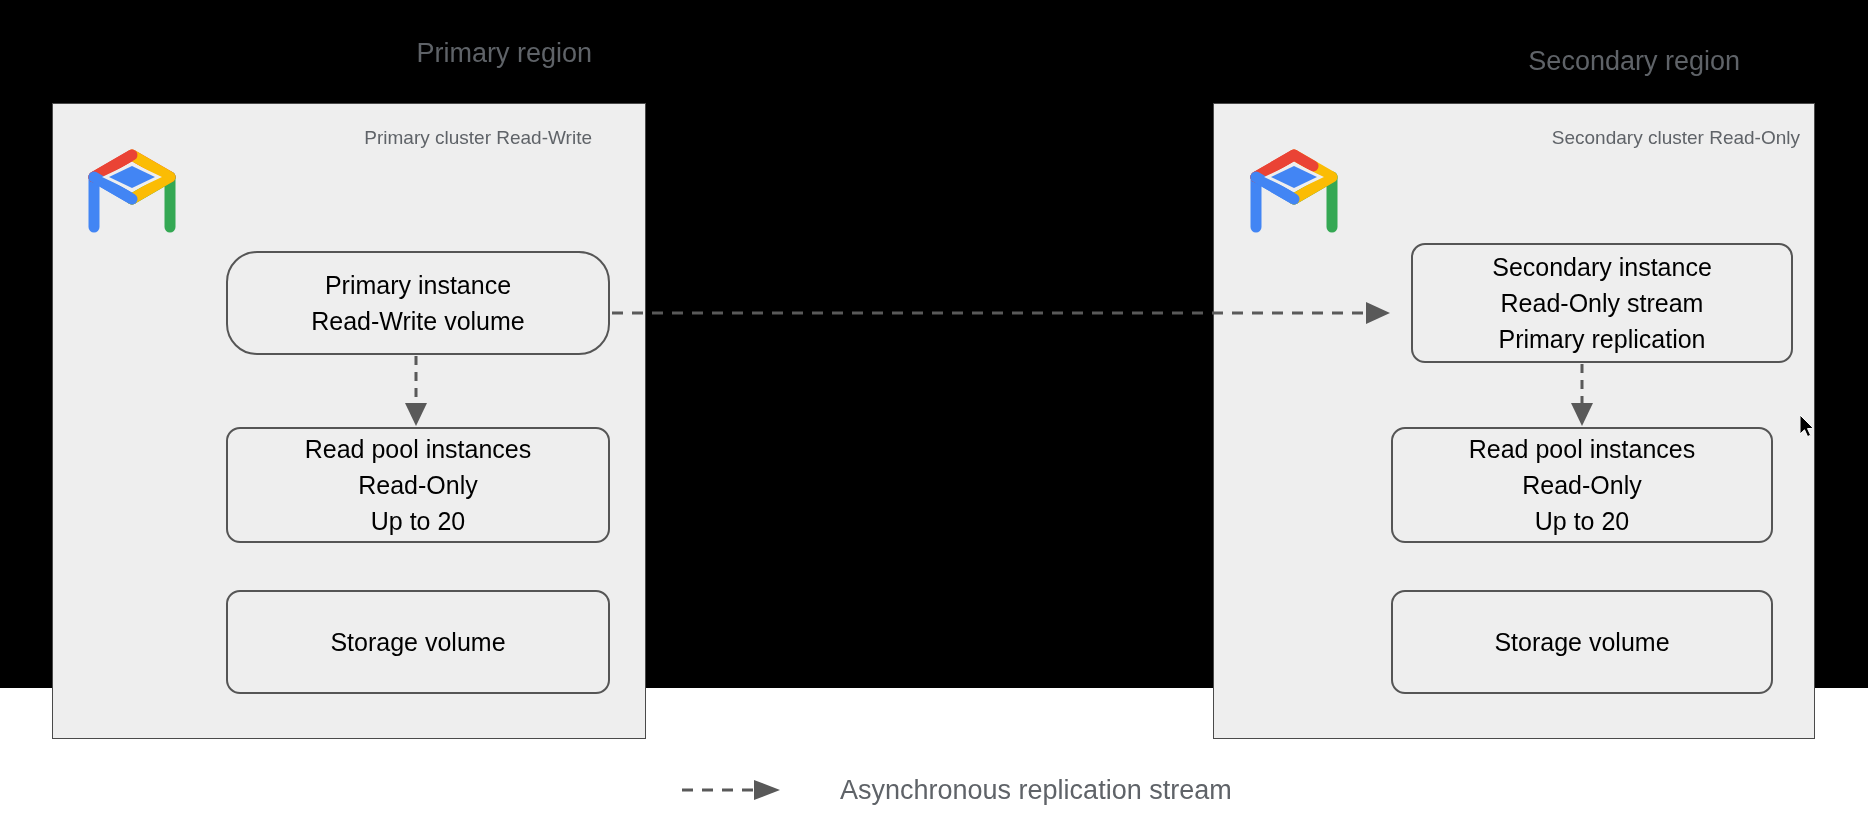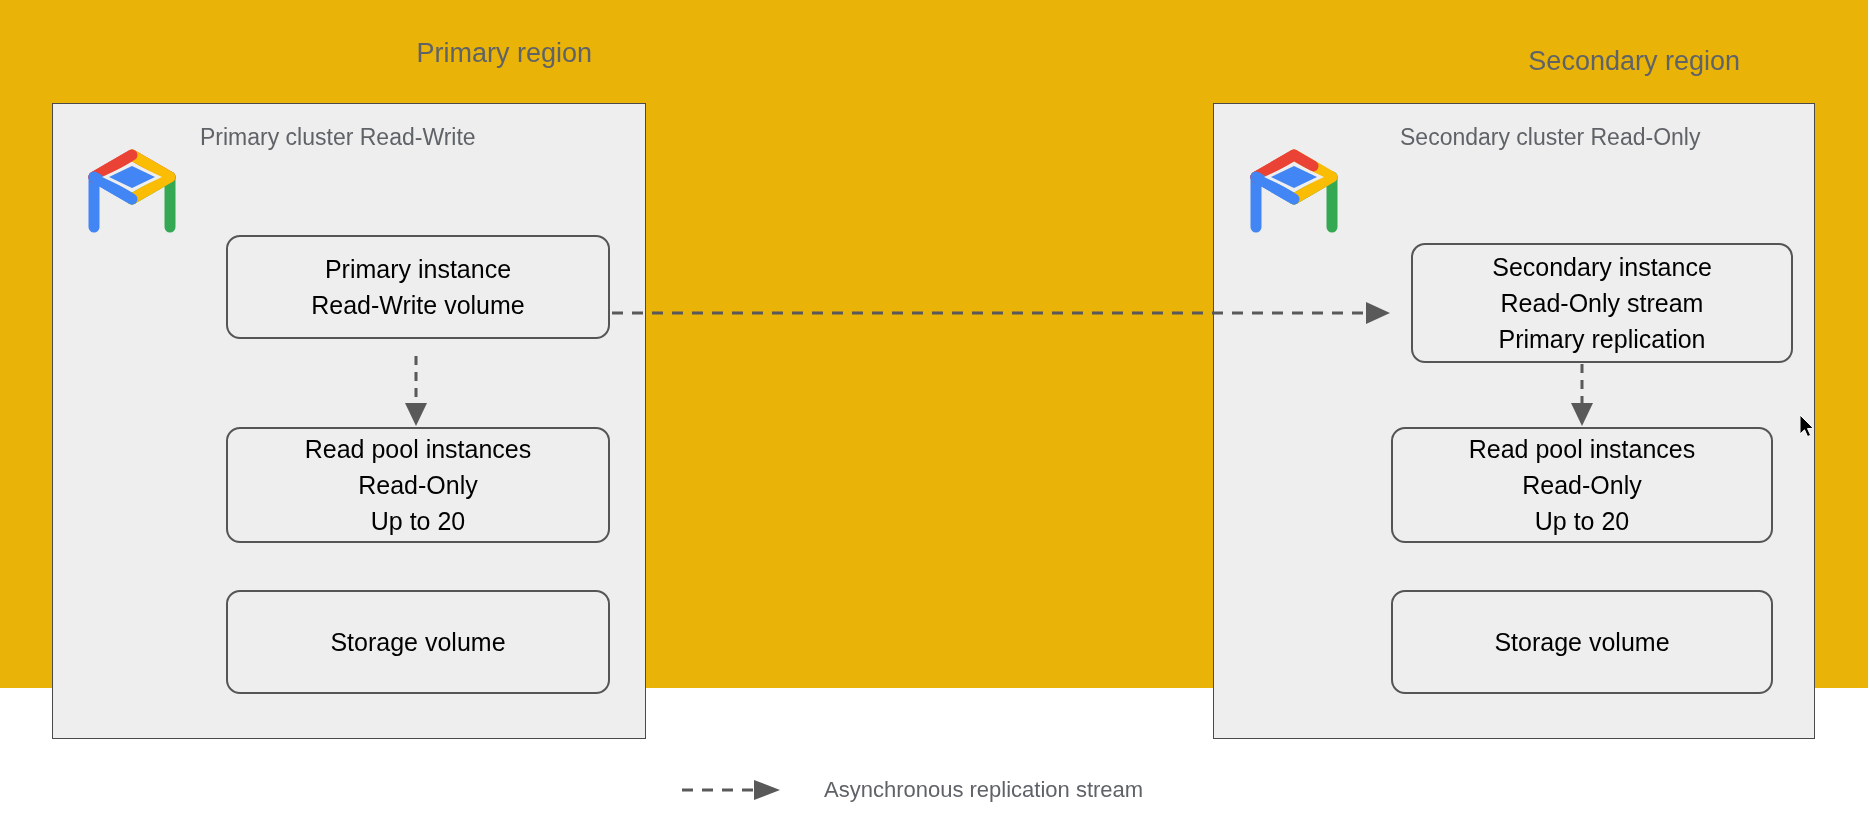--- a/index.html
+++ b/index.html
@@ -12,38 +12,39 @@
     height: 836px;
     font-family: "Liberation Sans", sans-serif;
     overflow: hidden;
     position: relative;
   }
 
   #canvas {
     position: relative;
     width: 1868px;
     height: 688px;
-    background: #eab308;
+    background: #000000;
   }
 
   
   .region-label {
     position: absolute;
     color: #5f6368;
     font-size: 27px;
     line-height: 34px;
     white-space: nowrap;
     text-align: right;
   }
 
   .cluster-label {
     position: absolute;
     color: #5f6368;
-    font-size: 23px;
+    font-size: 19px;
     line-height: 39px;
+    text-align: right;
     white-space: nowrap;
   }
 
   
   .cluster-box {
     position: absolute;
     background: #eeeeee;
     border: 1px solid #4a4a4a;
     box-sizing: border-box;
   }
@@ -84,24 +85,24 @@
 
   
   .legend {
     position: absolute;
     display: flex;
     align-items: center;
     gap: 0px;
   }
   .legend-text {
     color: #5f6368;
-    font-size: 22px;
+    font-size: 27px;
     line-height: 30px;
     white-space: nowrap;
-    margin-left: 32px;
+    margin-left: 48px;
   }
 
   
   .cursor {
     position: absolute;
     width: 16px;
     height: 24px;
   }
 </style>
 </head>
@@ -135,21 +136,21 @@
       <path d="M52 33 L75 44 L52 55 L29 44 Z" fill="none" stroke="#eeeeee" stroke-width="6"></path>
       <path d="M52 33 L75 44 L52 55 L29 44 Z" fill="#4285f4" stroke="none"></path>
     </svg>
   </div>
 
   <div class="cluster-label" style="left: 200px; top: 118px; width: 392px;">
     <span class="line">Primary cluster</span>
     <span class="line">Read-Write</span>
   </div>
 
-  <div class="node-box" style="left: 226px; top: 235px; width: 384px; height: 104px;">
+  <div class="node-box" style="left: 226px; top: 251px; width: 384px; height: 104px; border-radius: 31px;">
     <span class="line">Primary instance</span>
     <span class="line">Read-Write volume</span>
   </div>
 
   <div class="node-box" style="left: 226px; top: 427px; width: 384px; height: 116px;">
     <span class="line">Read pool instances</span>
     <span class="line">Read-Only</span>
     <span class="line">Up to 20</span>
   </div>
 

